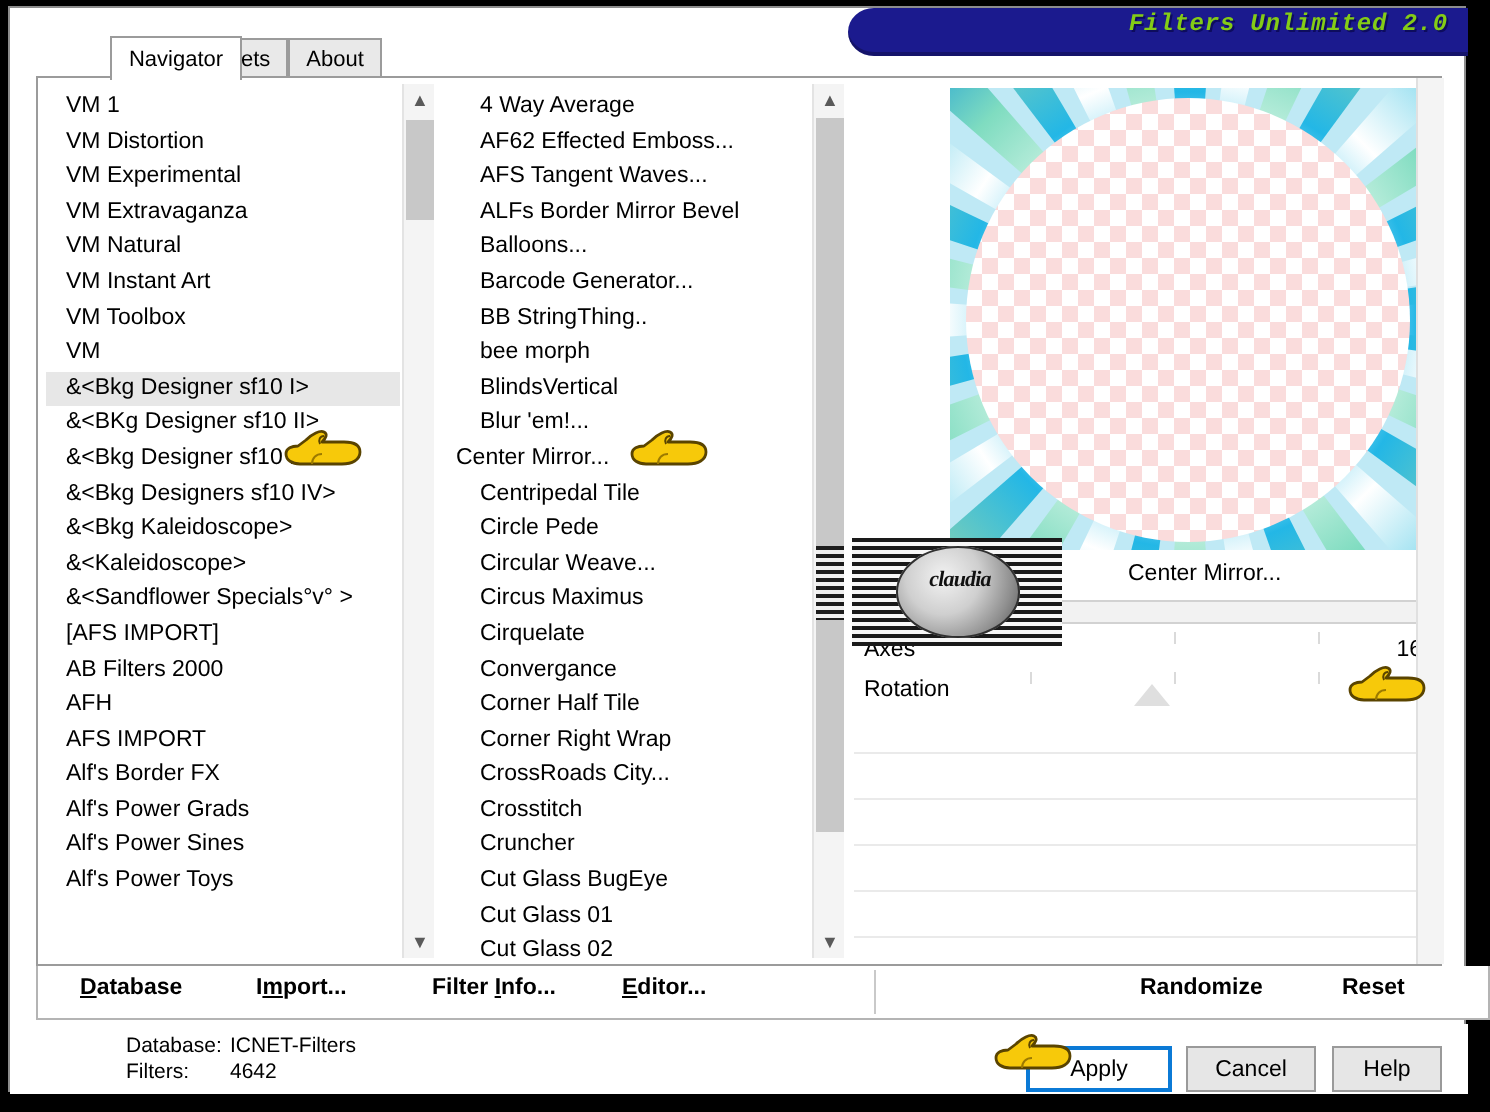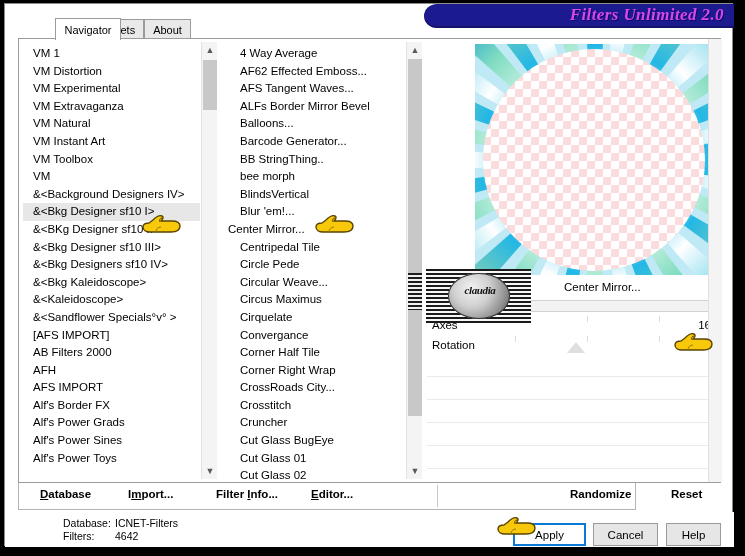--- a/index.html
+++ b/index.html
@@ -27,23 +27,23 @@
   }
   .title-banner{
     position:absolute;right:0;top:0;width:310px;height:24px;
     background:#1b1a8e;
     border-top-left-radius:26px 24px;
     border-bottom-left-radius:26px 24px;
     box-shadow:inset 0 -2px 0 rgba(0,0,0,.25);
   }
   .title-banner .ttl{
     position:absolute;right:10px;top:1px;
-    color:#d946ef;font-size:17px;font-weight:bold;font-style:italic;
+    color:#84cc16;font-size:12px;font-weight:bold;font-style:italic;
     letter-spacing:.4px;
-    font-family:Liberation Serif, serif;
+    font-family:Liberation Mono, monospace;
     text-shadow:1px 1px 0 #0d0c5e;
   }
   
   .tabstrip{
     position:absolute;left:0;top:14px;width:729px;height:21px;
   }
   .tab{
     position:absolute;top:1px;height:20px;
     background:#e9e9e9;
     border:1px solid #9b9b9b;border-bottom:none;
@@ -188,21 +188,21 @@
     position:absolute;left:4px;width:291px;height:20px;
     border-bottom:1px solid #eaeaea;background:#ffffff;
   }
   
   .rp-scroll{
     position:absolute;right:0;top:0;width:14px;height:443px;
     background:#f4f4f4;border-left:1px solid #e0e0e0;box-sizing:border-box;
   }
   
   .menubar{
-    position:absolute;left:13px;top:479px;width:618px;height:27px;
+    position:absolute;left:13px;top:479px;width:727px;height:27px;
     background:#ffffff;border:1px solid #b4b4b4;border-top:none;
     box-sizing:border-box;
   }
   .menubar .divider{
     position:absolute;left:418px;top:2px;width:1px;height:22px;background:#c9c9c9;
   }
   .mitem{
     position:absolute;top:5px;font-size:11.5px;font-weight:bold;color:#000;
     white-space:nowrap;
   }
@@ -257,21 +257,20 @@
       <div class="listbox" id="nav-list">
         <div class="list-items">
           <div class="li">VM 1</div>
           <div class="li">VM Distortion</div>
           <div class="li">VM Experimental</div>
           <div class="li">VM Extravaganza</div>
           <div class="li">VM Natural</div>
           <div class="li">VM Instant Art</div>
           <div class="li">VM Toolbox</div>
           <div class="li">VM</div>
-          <div class="li">&amp;&lt;Background Designers IV&gt;</div>
           <div class="li hl">&amp;&lt;Bkg Designer sf10 I&gt;</div>
           <div class="li">&amp;&lt;BKg Designer sf10 II&gt;</div>
           <div class="li">&amp;&lt;Bkg Designer sf10 III&gt;</div>
           <div class="li">&amp;&lt;Bkg Designers sf10 IV&gt;</div>
           <div class="li">&amp;&lt;Bkg Kaleidoscope&gt;</div>
           <div class="li">&amp;&lt;Kaleidoscope&gt;</div>
           <div class="li">&amp;&lt;Sandflower Specials°v° &gt;</div>
           <div class="li">[AFS IMPORT]</div>
           <div class="li">AB Filters 2000</div>
           <div class="li">AFH</div>

